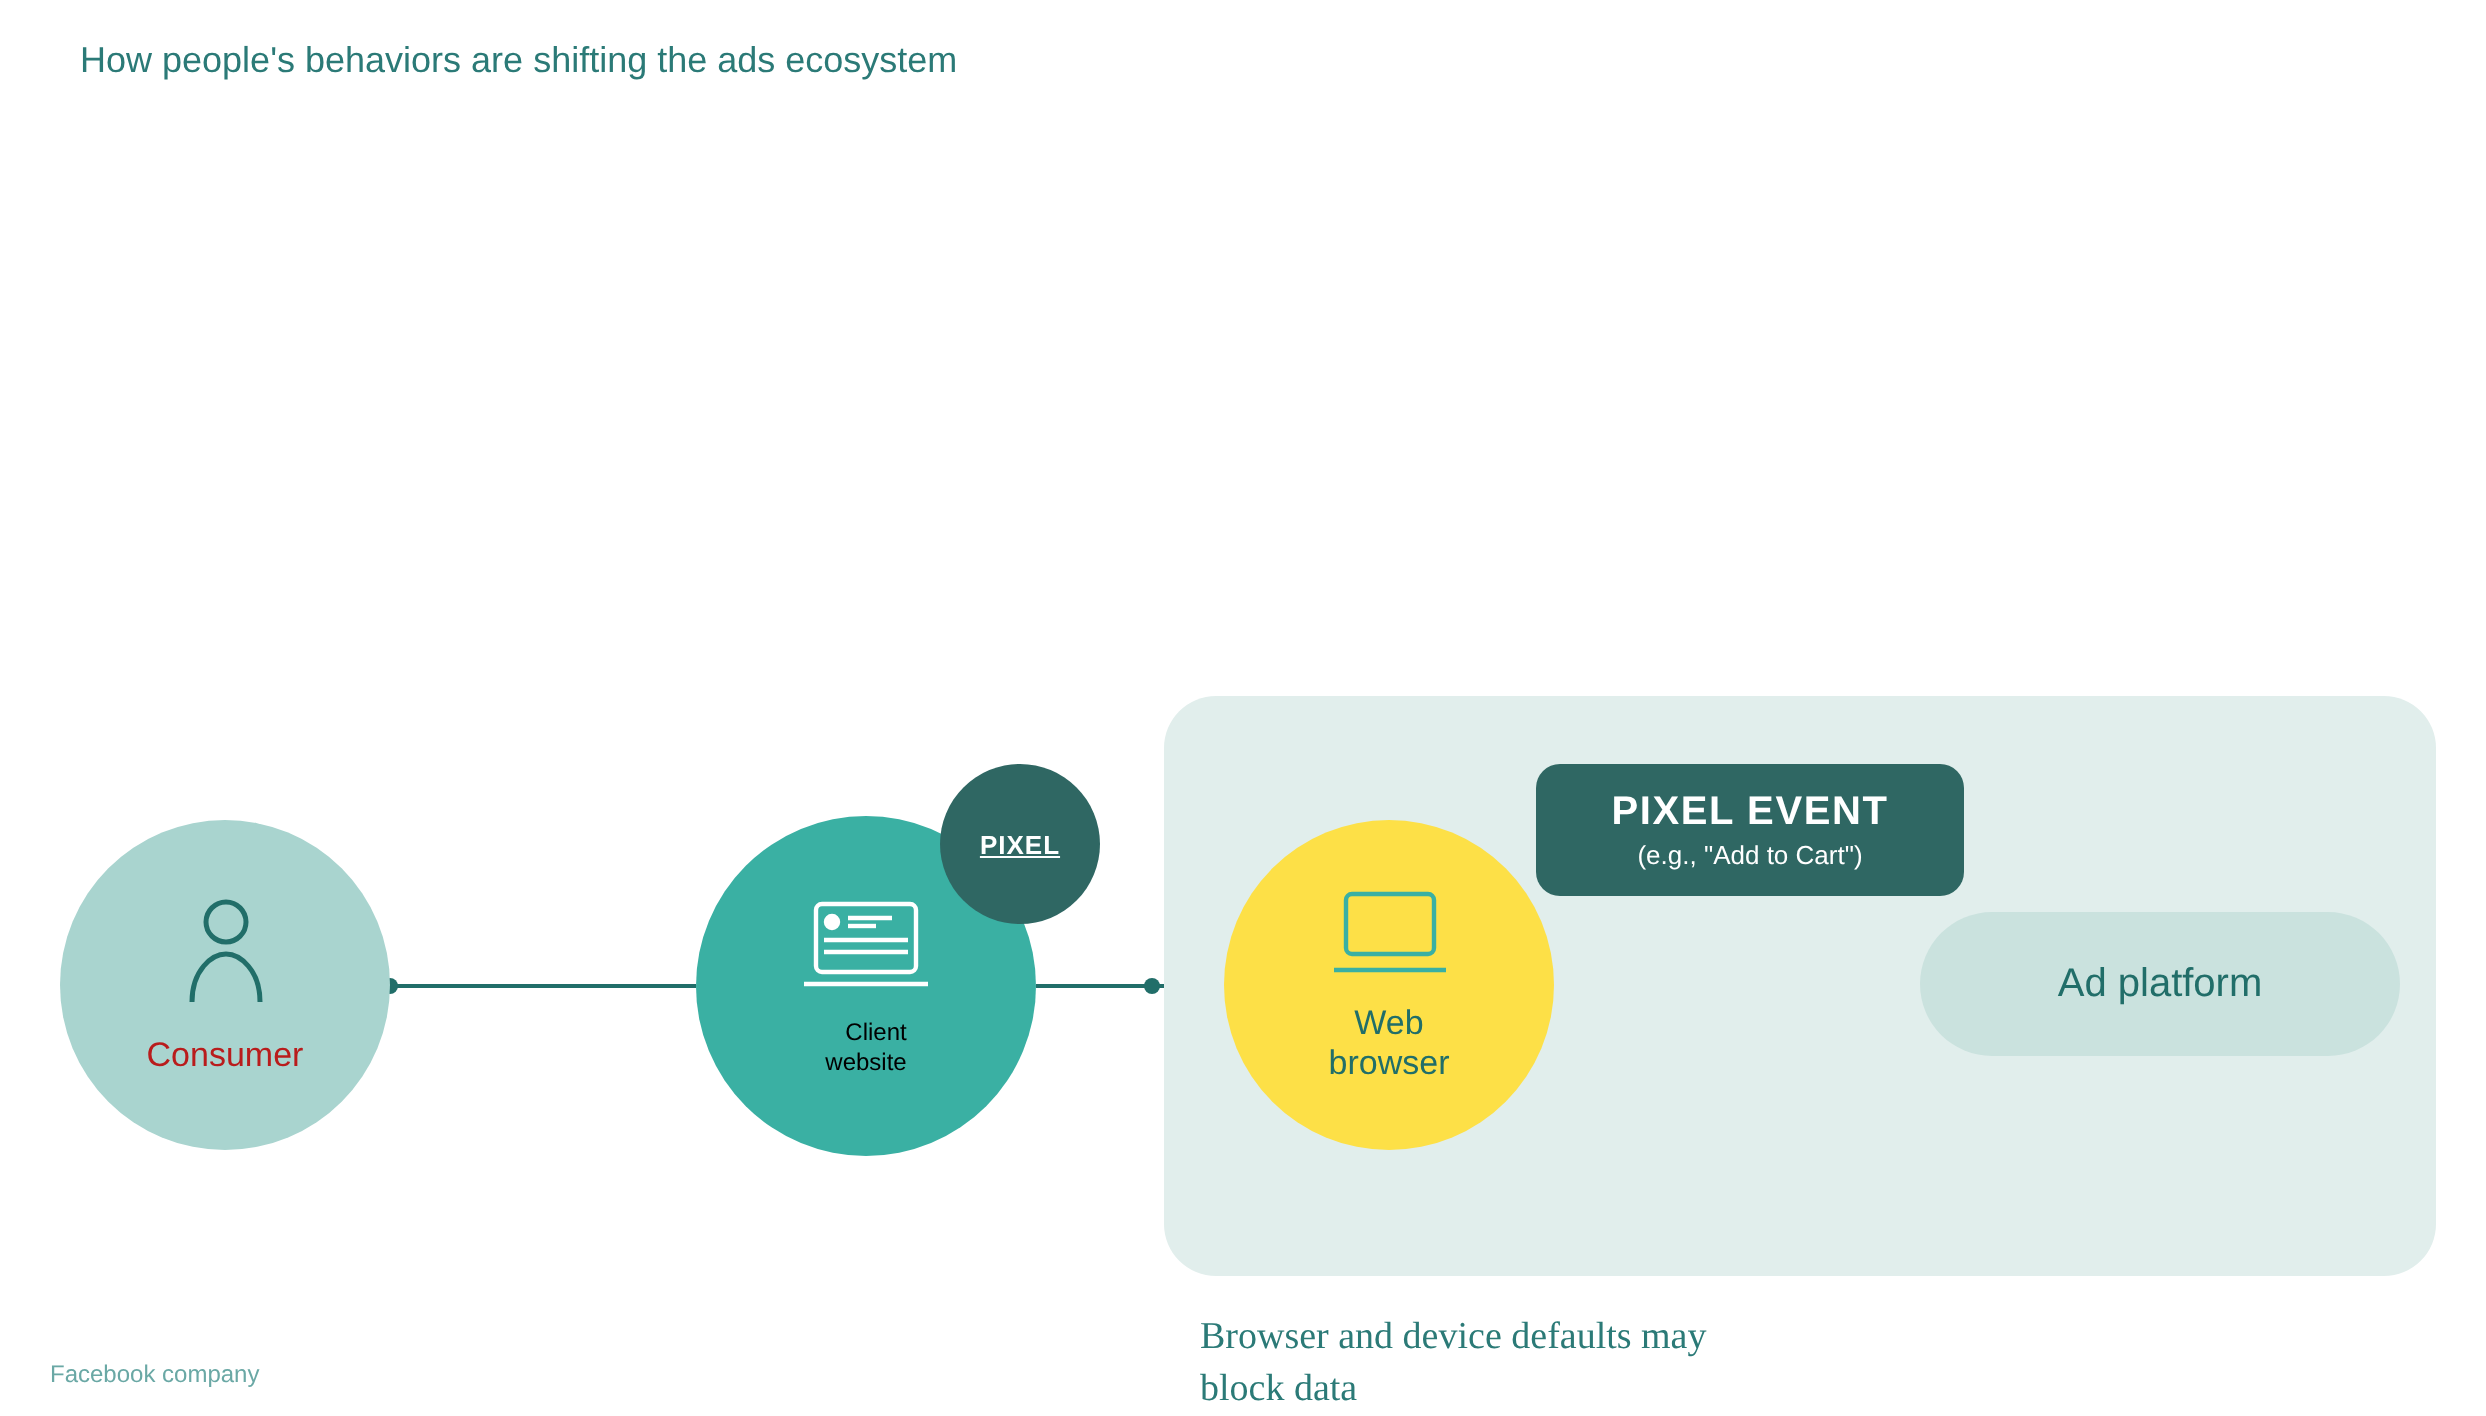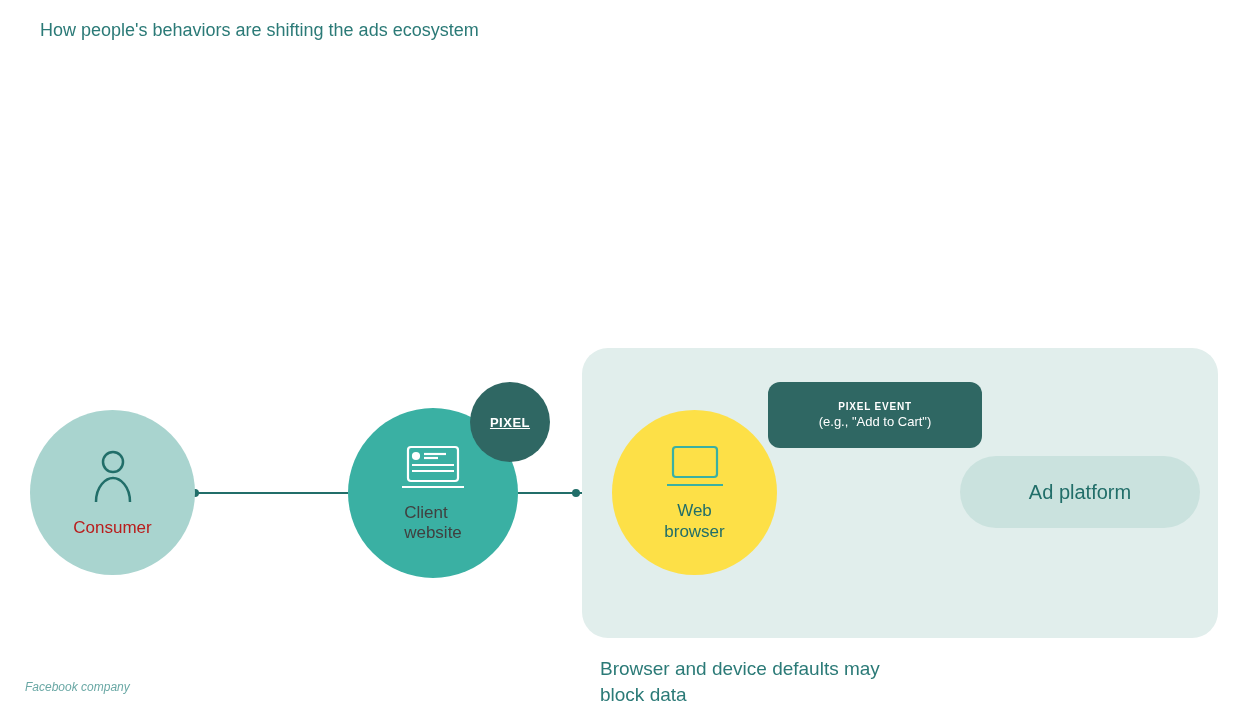--- a/index.html
+++ b/index.html
@@ -18,21 +18,20 @@
     font-size: 18px;
     font-weight: 400;
     color: #2b7a77;
   }
   .footer {
     position: absolute;
     bottom: 14px;
     left: 25px;
     font-size: 12px;
     color: #6aa8a5;
-    font-style: italic;
   }
   .diagram {
     position: absolute;
     top: 330px;
     left: 0;
     width: 1243px;
     height: 350px;
   }
   .node-circle {
     position: absolute;
@@ -51,21 +50,21 @@
   .consumer svg { width: 46px; height: 56px; margin-bottom: 6px; }
   .consumer-label { color: #b91c1c; font-size: 17px; margin-top: 4px; }
 
   .client {
     width: 170px; height: 170px;
     left: 348px;
     top: 78px;
     background: #3ab0a3;
   }
   .client svg { width: 70px; height: 50px; margin-bottom: 4px; }
-  .client-label { color: #404040; font-size: 17px; text-align: left; line-height: 1.2; margin-top: 2px; }
+  .client-label { color: #000000; font-size: 12px; text-align: right; line-height: 1.2; margin-top: 2px; }
 
   .pixel-badge {
     position: absolute;
     width: 80px; height: 80px;
     left: 470px; top: 52px;
     background: #2f6763;
     border-radius: 50%;
     display: flex; align-items: center; justify-content: center;
     color: #ffffff; font-size: 13px; font-weight: 600; letter-spacing: 0.5px; text-decoration: underline;
   }
@@ -93,21 +92,21 @@
     left: 186px;
     top: 34px;
     width: 214px;
     height: 66px;
     background: #2f6763;
     border-radius: 12px;
     color: #ffffff;
     display: flex; flex-direction: column; align-items: center; justify-content: center;
     padding: 6px 10px;
   }
-  .event-pill .ev-title { font-size: 10px; font-weight: 700; letter-spacing: 0.8px; }
+  .event-pill .ev-title { font-size: 20px; font-weight: 700; letter-spacing: 0.8px; }
   .event-pill .ev-sub { font-size: 13px; margin-top: 2px; }
 
   .adplatform {
     position: absolute;
     left: 378px;
     top: 108px;
     width: 240px;
     height: 72px;
     background: #cae2de;
     border-radius: 36px;
@@ -116,20 +115,21 @@
   }
 
   .block-note {
     position: absolute;
     left: 600px;
     top: 326px;
     width: 300px;
     font-size: 19px;
     color: #2b7a77;
     line-height: 1.35;
+    font-family: Liberation Serif, serif;
   }
 
   
   .connectors {
     position: absolute;
     left: 0; top: 0; width: 1243px; height: 350px;
     pointer-events: none;
   }
 </style>
 </head>

